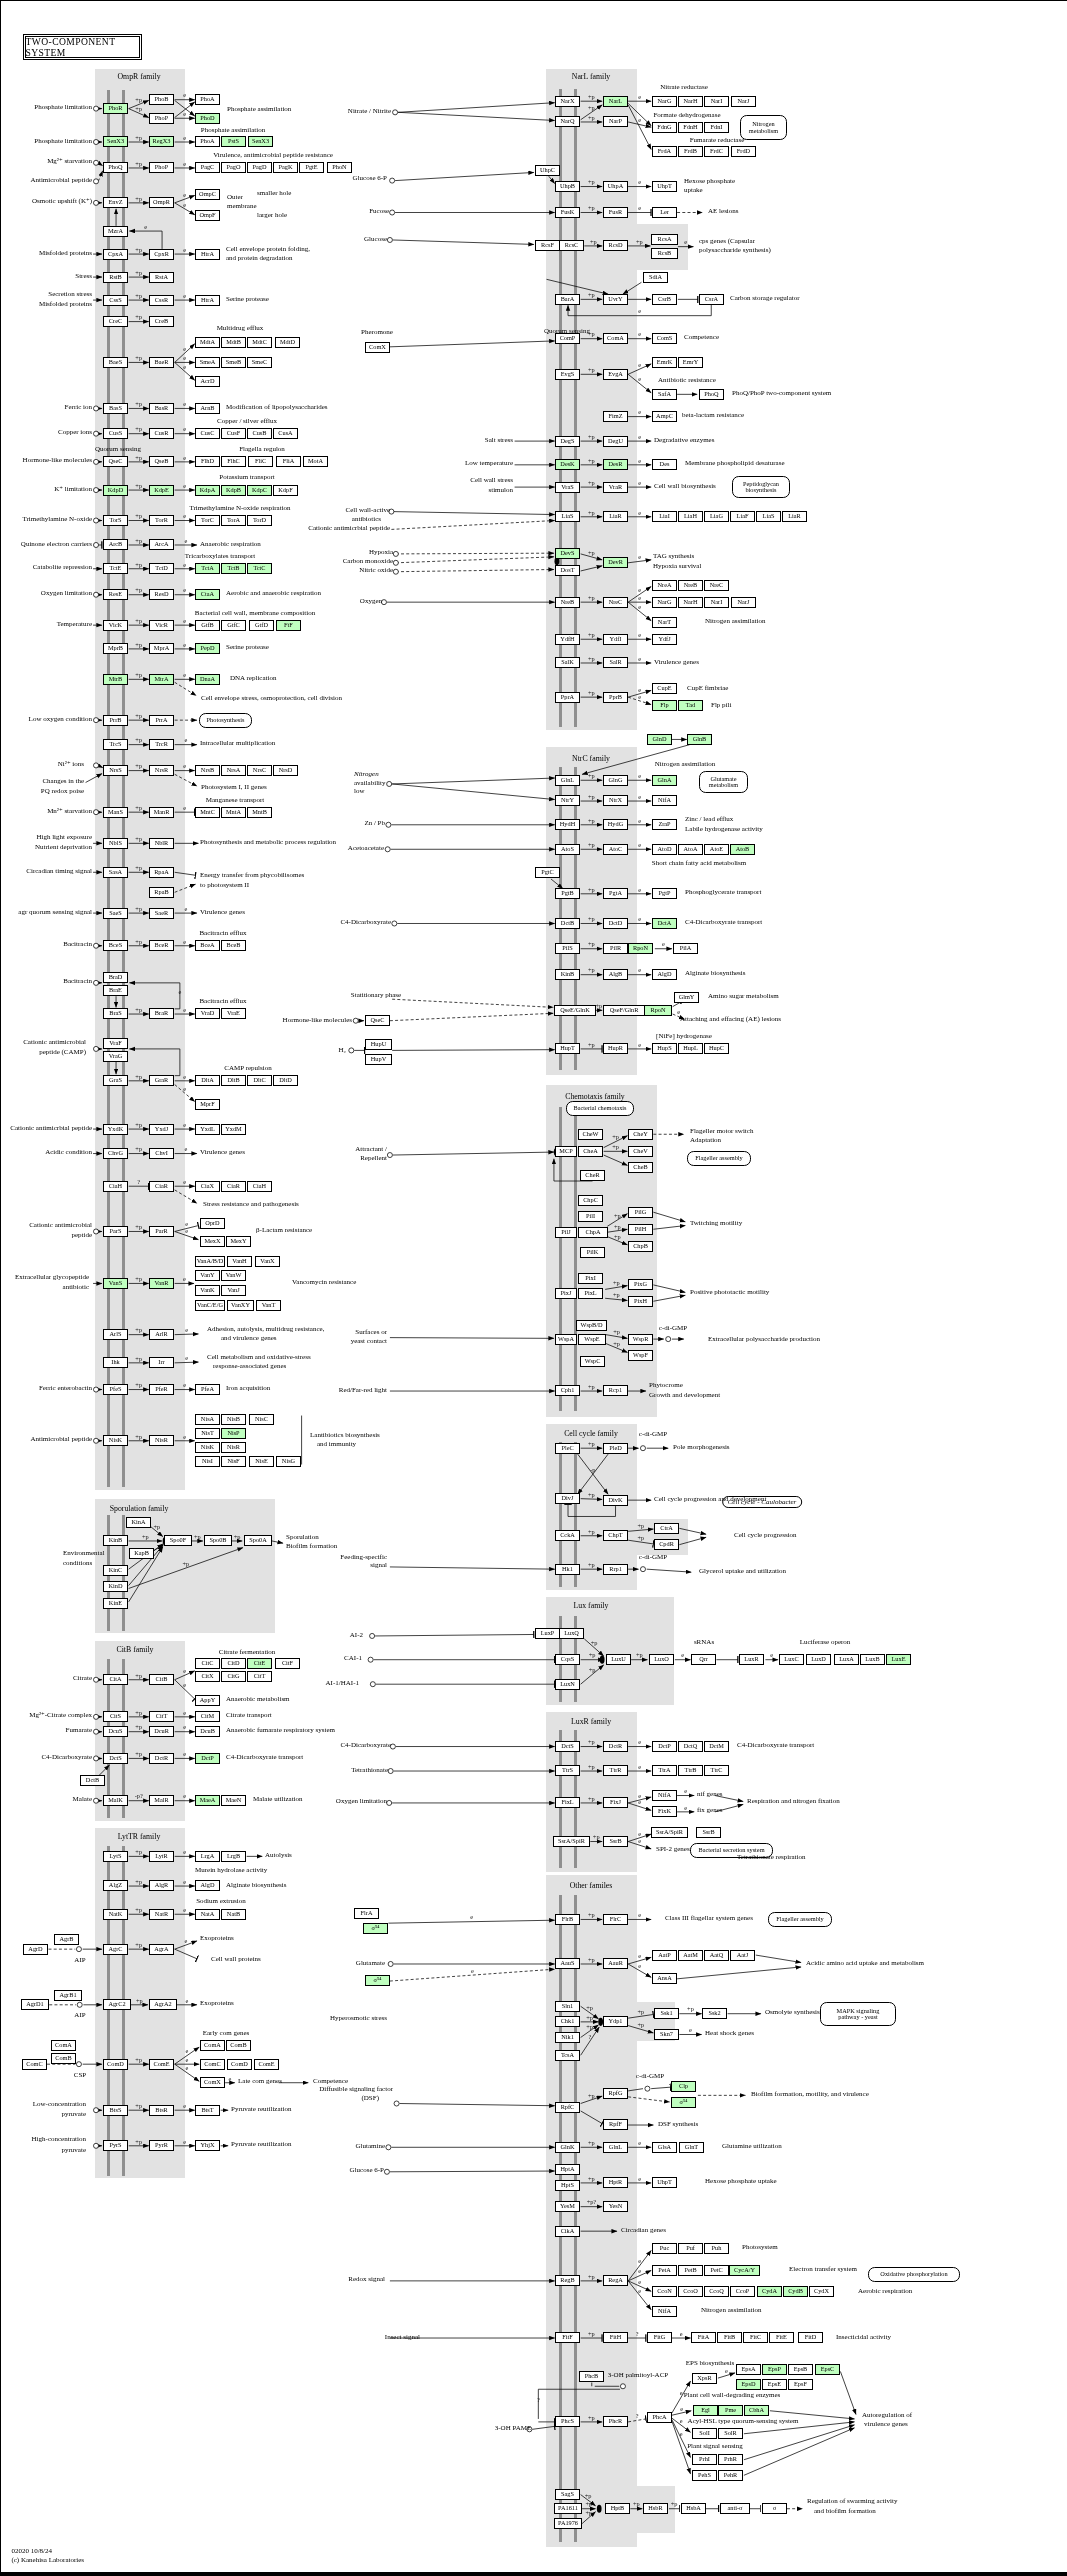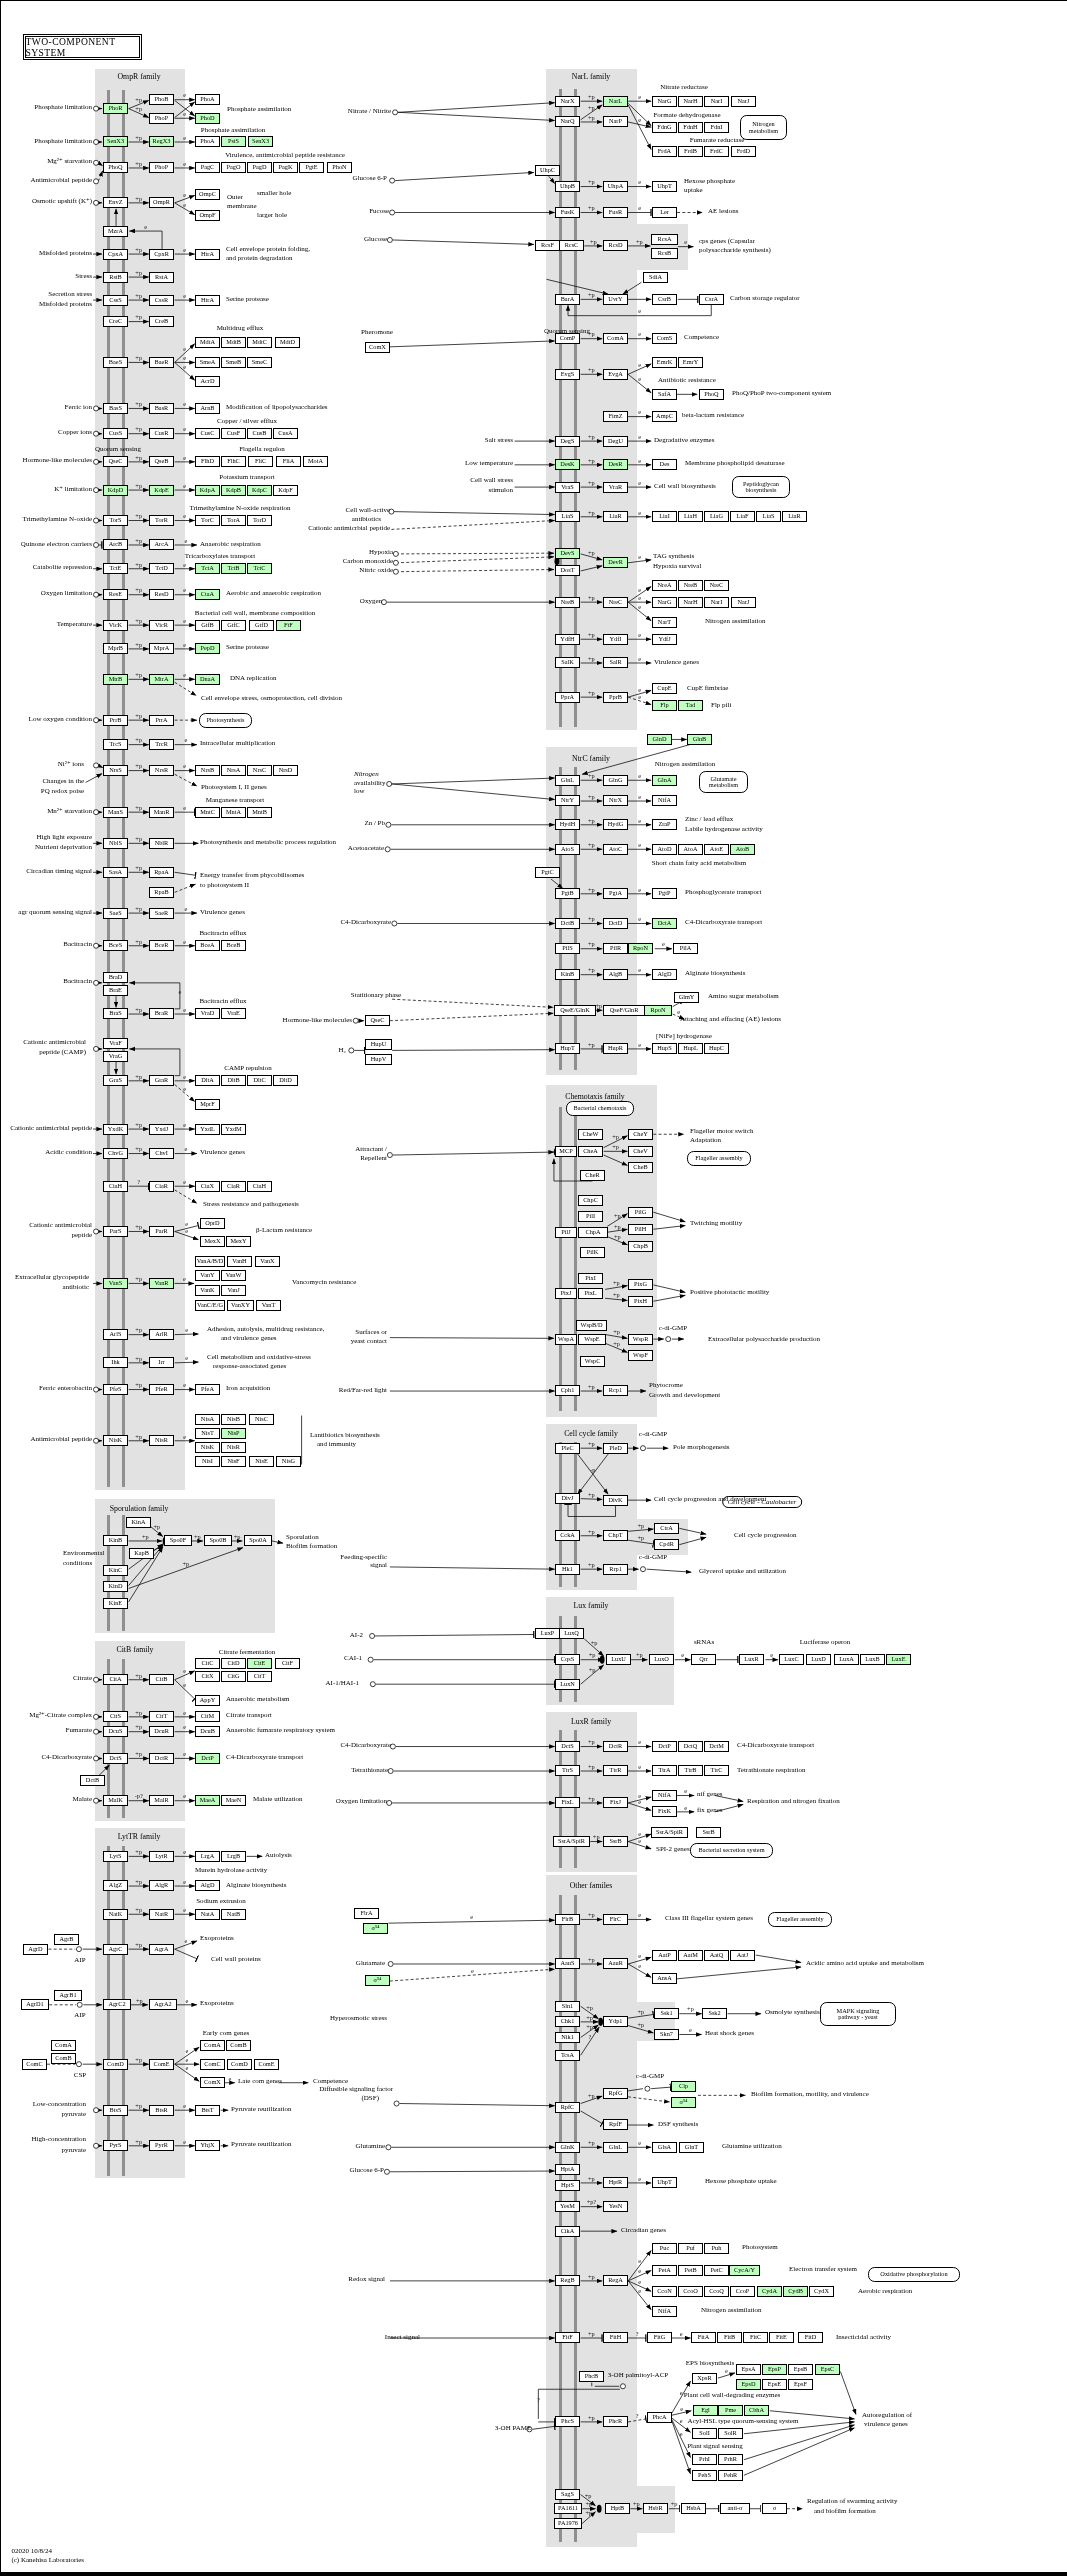--- a/index.html
+++ b/index.html
@@ -1446,21 +1446,21 @@
       <div class="txt" style="top: 1795px; left: 91px; transform: translateX(-100%);">Malate</div>
       <div class="txt" style="top: 1956px; left: 79px; transform: translateX(-50%);">AIP</div>
       <div class="txt" style="top: 2011px; left: 79px; transform: translateX(-50%);">AIP</div>
       <div class="txt" style="top: 2071px; left: 79px; transform: translateX(-50%);">CSP</div>
       <div class="txt" style="top: 2100px; left: 85px; transform: translateX(-100%);">Low-concentration</div>
       <div class="txt" style="top: 2110px; left: 85px; transform: translateX(-100%);">pyruvate</div>
       <div class="txt" style="top: 2135px; left: 85px; transform: translateX(-100%);">High-concentration</div>
       <div class="txt" style="top: 2146px; left: 85px; transform: translateX(-100%);">pyruvate</div>
       <div class="txt" style="top: 105px; left: 226px;">Phosphate assimilation</div>
       <div class="txt" style="top: 126px; left: 232px; transform: translateX(-50%);">Phosphate assimilation</div>
-      <div class="txt" style="top: 151px; left: 284px; transform: translateX(-50%);">Virulence, antimicrobial peptide resistance</div>
+      <div class="txt" style="top: 151px; left: 272px; transform: translateX(-50%);">Virulence, antimicrobial peptide resistance</div>
       <div class="txt" style="top: 189px; left: 256px;">smaller hole</div>
       <div class="txt" style="top: 193px; left: 226px;">Outer</div>
       <div class="txt" style="top: 202px; left: 226px;">membrane</div>
       <div class="txt" style="top: 211px; left: 256px;">larger hole</div>
       <div class="txt" style="top: 245px; left: 225px;">Cell envelope protein folding,</div>
       <div class="txt" style="top: 254px; left: 225px;">and protein degradation</div>
       <div class="txt" style="top: 295px; left: 225px;">Serine protease</div>
       <div class="txt" style="top: 324px; left: 239px; transform: translateX(-50%);">Multidrug efflux</div>
       <div class="txt" style="top: 403px; left: 225px;">Modification of lipopolysaccharides</div>
       <div class="txt" style="top: 417px; left: 246px; transform: translateX(-50%);">Copper / silver efflux</div>
@@ -1596,21 +1596,21 @@
       <div class="txt" style="top: 1553px; left: 386px; transform: translateX(-100%);">Feeding-specific</div>
       <div class="txt" style="top: 1561px; left: 386px; transform: translateX(-100%);">signal</div>
       <div class="txt" style="top: 1631px; left: 362px; transform: translateX(-100%);">AI-2</div>
       <div class="txt" style="top: 1654px; left: 361px; transform: translateX(-100%);">CAI-1</div>
       <div class="txt" style="top: 1679px; left: 358px; transform: translateX(-100%);">AI-1/HAI-1</div>
       <div class="txt" style="top: 1638px; left: 703px; transform: translateX(-50%);">sRNAs</div>
       <div class="txt" style="top: 1638px; left: 824px; transform: translateX(-50%);">Luciferase operon</div>
       <div class="txt" style="top: 1741px; left: 390px; transform: translateX(-100%);">C4-Dicarboxyrate</div>
       <div class="txt" style="top: 1741px; left: 736px;">C4-Dicarboxyrate transport</div>
       <div class="txt" style="top: 1766px; left: 387px; transform: translateX(-100%);">Tetrathionate</div>
-      <div class="txt" style="top: 1766px; left: 736px; text-align: right;">Tetrathionate respiration</div>
+      <div class="txt" style="top: 1853px; left: 736px; text-align: right;">Tetrathionate respiration</div>
       <div class="txt" style="top: 1797px; left: 386px; transform: translateX(-100%);">Oxygen limitation</div>
       <div class="txt" style="top: 1790px; left: 696px;">nif genes</div>
       <div class="txt" style="top: 1806px; left: 696px;">fix genes</div>
       <div class="txt" style="top: 1797px; left: 746px;">Respiration and nitrogen fixation</div>
       <div class="txt" style="top: 1845px; left: 655px;">SPI-2 genes</div>
       <div class="txt" style="top: 1914px; left: 664px;">Class III flagellar system genes</div>
       <div class="txt" style="top: 1959px; left: 384px; transform: translateX(-100%);">Glutamate</div>
       <div class="txt" style="top: 1959px; left: 805px;">Acidic amino acid uptake and metabolism</div>
       <div class="txt" style="top: 2014px; left: 386px; transform: translateX(-100%);">Hyperosmotic stress</div>
       <div class="txt" style="top: 2008px; left: 764px;">Osmolyte synthesis</div>

